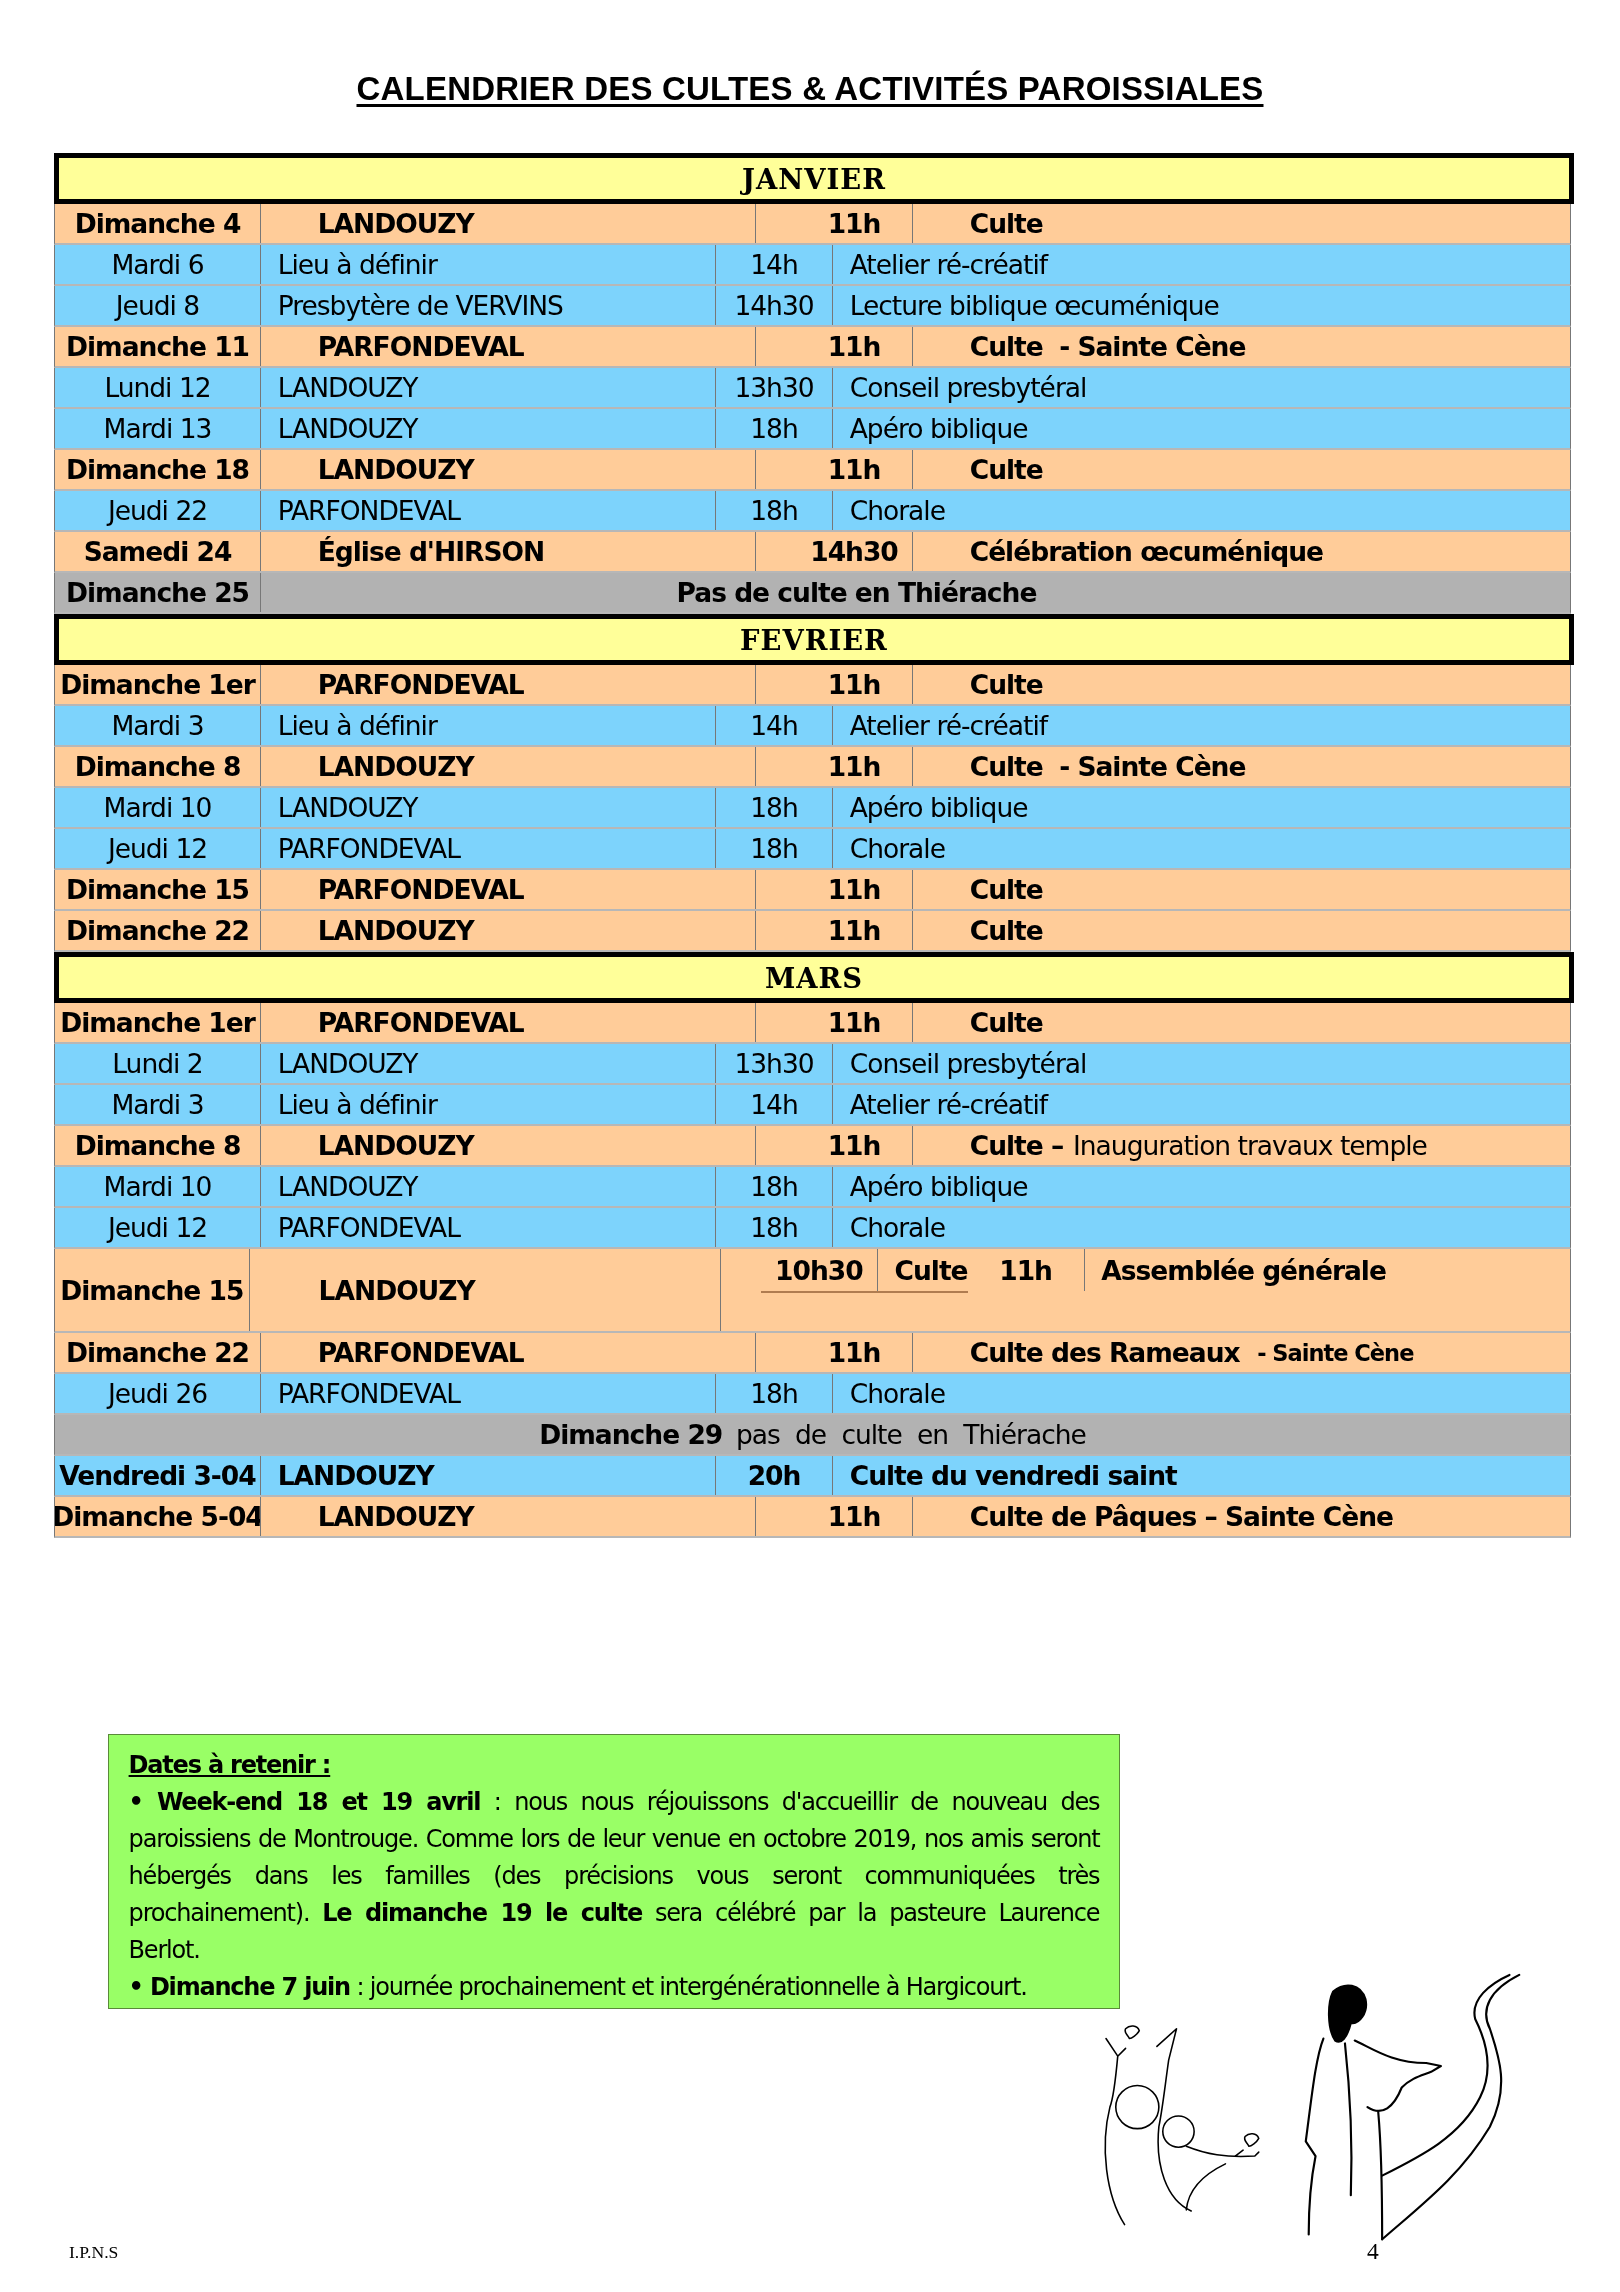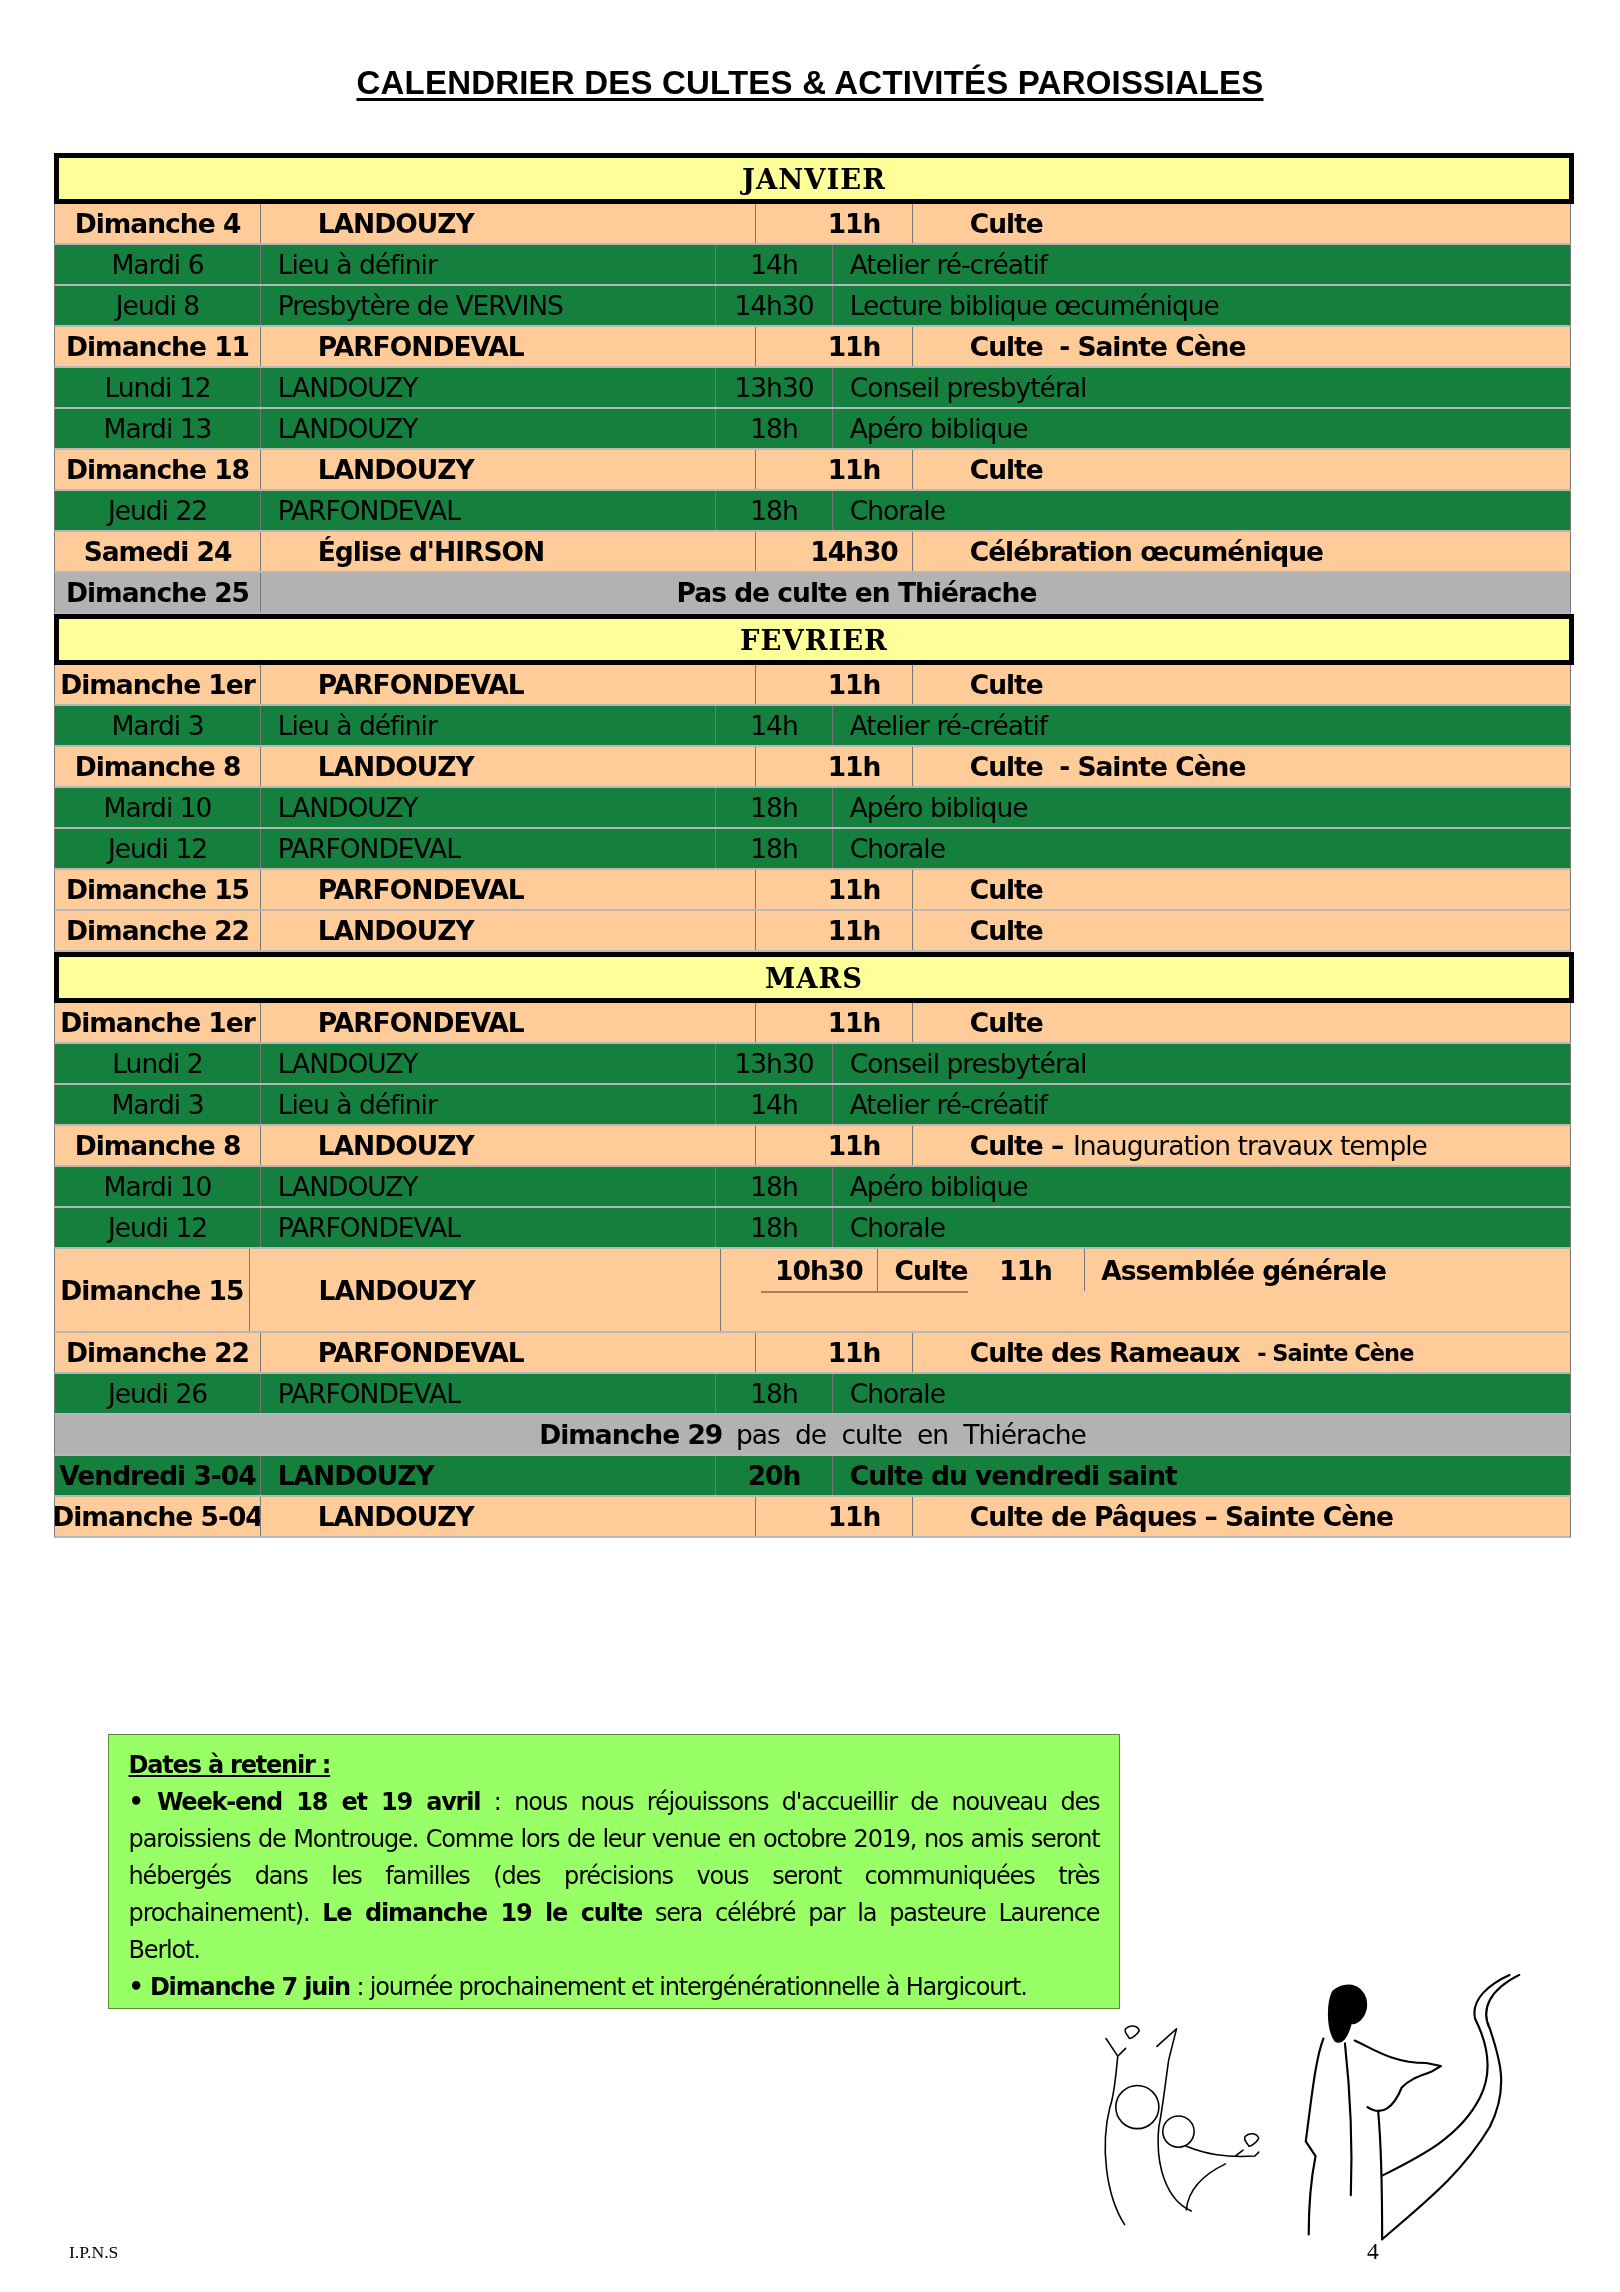--- a/index.html
+++ b/index.html
@@ -1,30 +1,30 @@
 <!DOCTYPE html>
 <html><head>
 <meta charset="utf-8">
 <style>
   html, body { margin: 0; padding: 0; background: #ffffff; }
   body { width: 1620px; height: 2293px; position: relative; overflow: hidden;
          font-family: "Liberation Sans", sans-serif; color: #000; }
-  .title { position: absolute; left: 0; width: 1620px; top: 64px; text-align: center;
+  .title { position: absolute; left: 0; width: 1620px; top: 70px; text-align: center;
            font-family: "Liberation Sans", sans-serif; font-weight: bold; font-size: 33px;
            text-decoration: underline; text-underline-offset: 3.9px; letter-spacing: 0.2px; }
   .calendar { position: absolute; left: 54px; top: 153px; width: 1520px; }
   .month { height: 51px; background: #ffff99; border: 5.9px solid #000; box-sizing: border-box;
            display: flex; align-items: center; justify-content: center;
            font-family: "DejaVu Serif", serif; font-weight: bold; font-size: 27.4px; letter-spacing: 1px; }
   .row { display: flex; height: 41px; width: 1517px; box-sizing: border-box;
          border-bottom: 2px solid #b7b7b7; border-left: 1px solid #777; border-right: 1px solid #777;
          font-family: "DejaVu Sans", sans-serif; font-size: 26.5px; letter-spacing: -1px; }
   .row.hl { background: #ffcc99; font-weight: bold; gap: 40px; }
   .row.grey { background: #b2b2b2; font-weight: bold; }
-  .row.white { background: #15803d; }
+  .row.white { background: #7dd3fc; }
   .row.tall { height: 84px; }
   .c { display: flex; align-items: center; box-sizing: border-box; overflow: hidden; white-space: nowrap; }
   .c1 { width: 206px; justify-content: center; border-right: 1px solid #777; }
   .c2 { width: 455px; padding-left: 16.7px; border-right: 1px solid #777; }
   .c3 { width: 117px; justify-content: center; border-right: 1px solid #777; }
   .c4 { flex: 1; padding-left: 16.7px; }
   .cspan { flex: 1; justify-content: center; padding-right: 118px; }
   .cfull { flex: 1; justify-content: center; }
   .cfull .light { font-weight: normal; margin-left: 13.7px; word-spacing: 7.8px; }
   .normal { font-weight: normal; }

